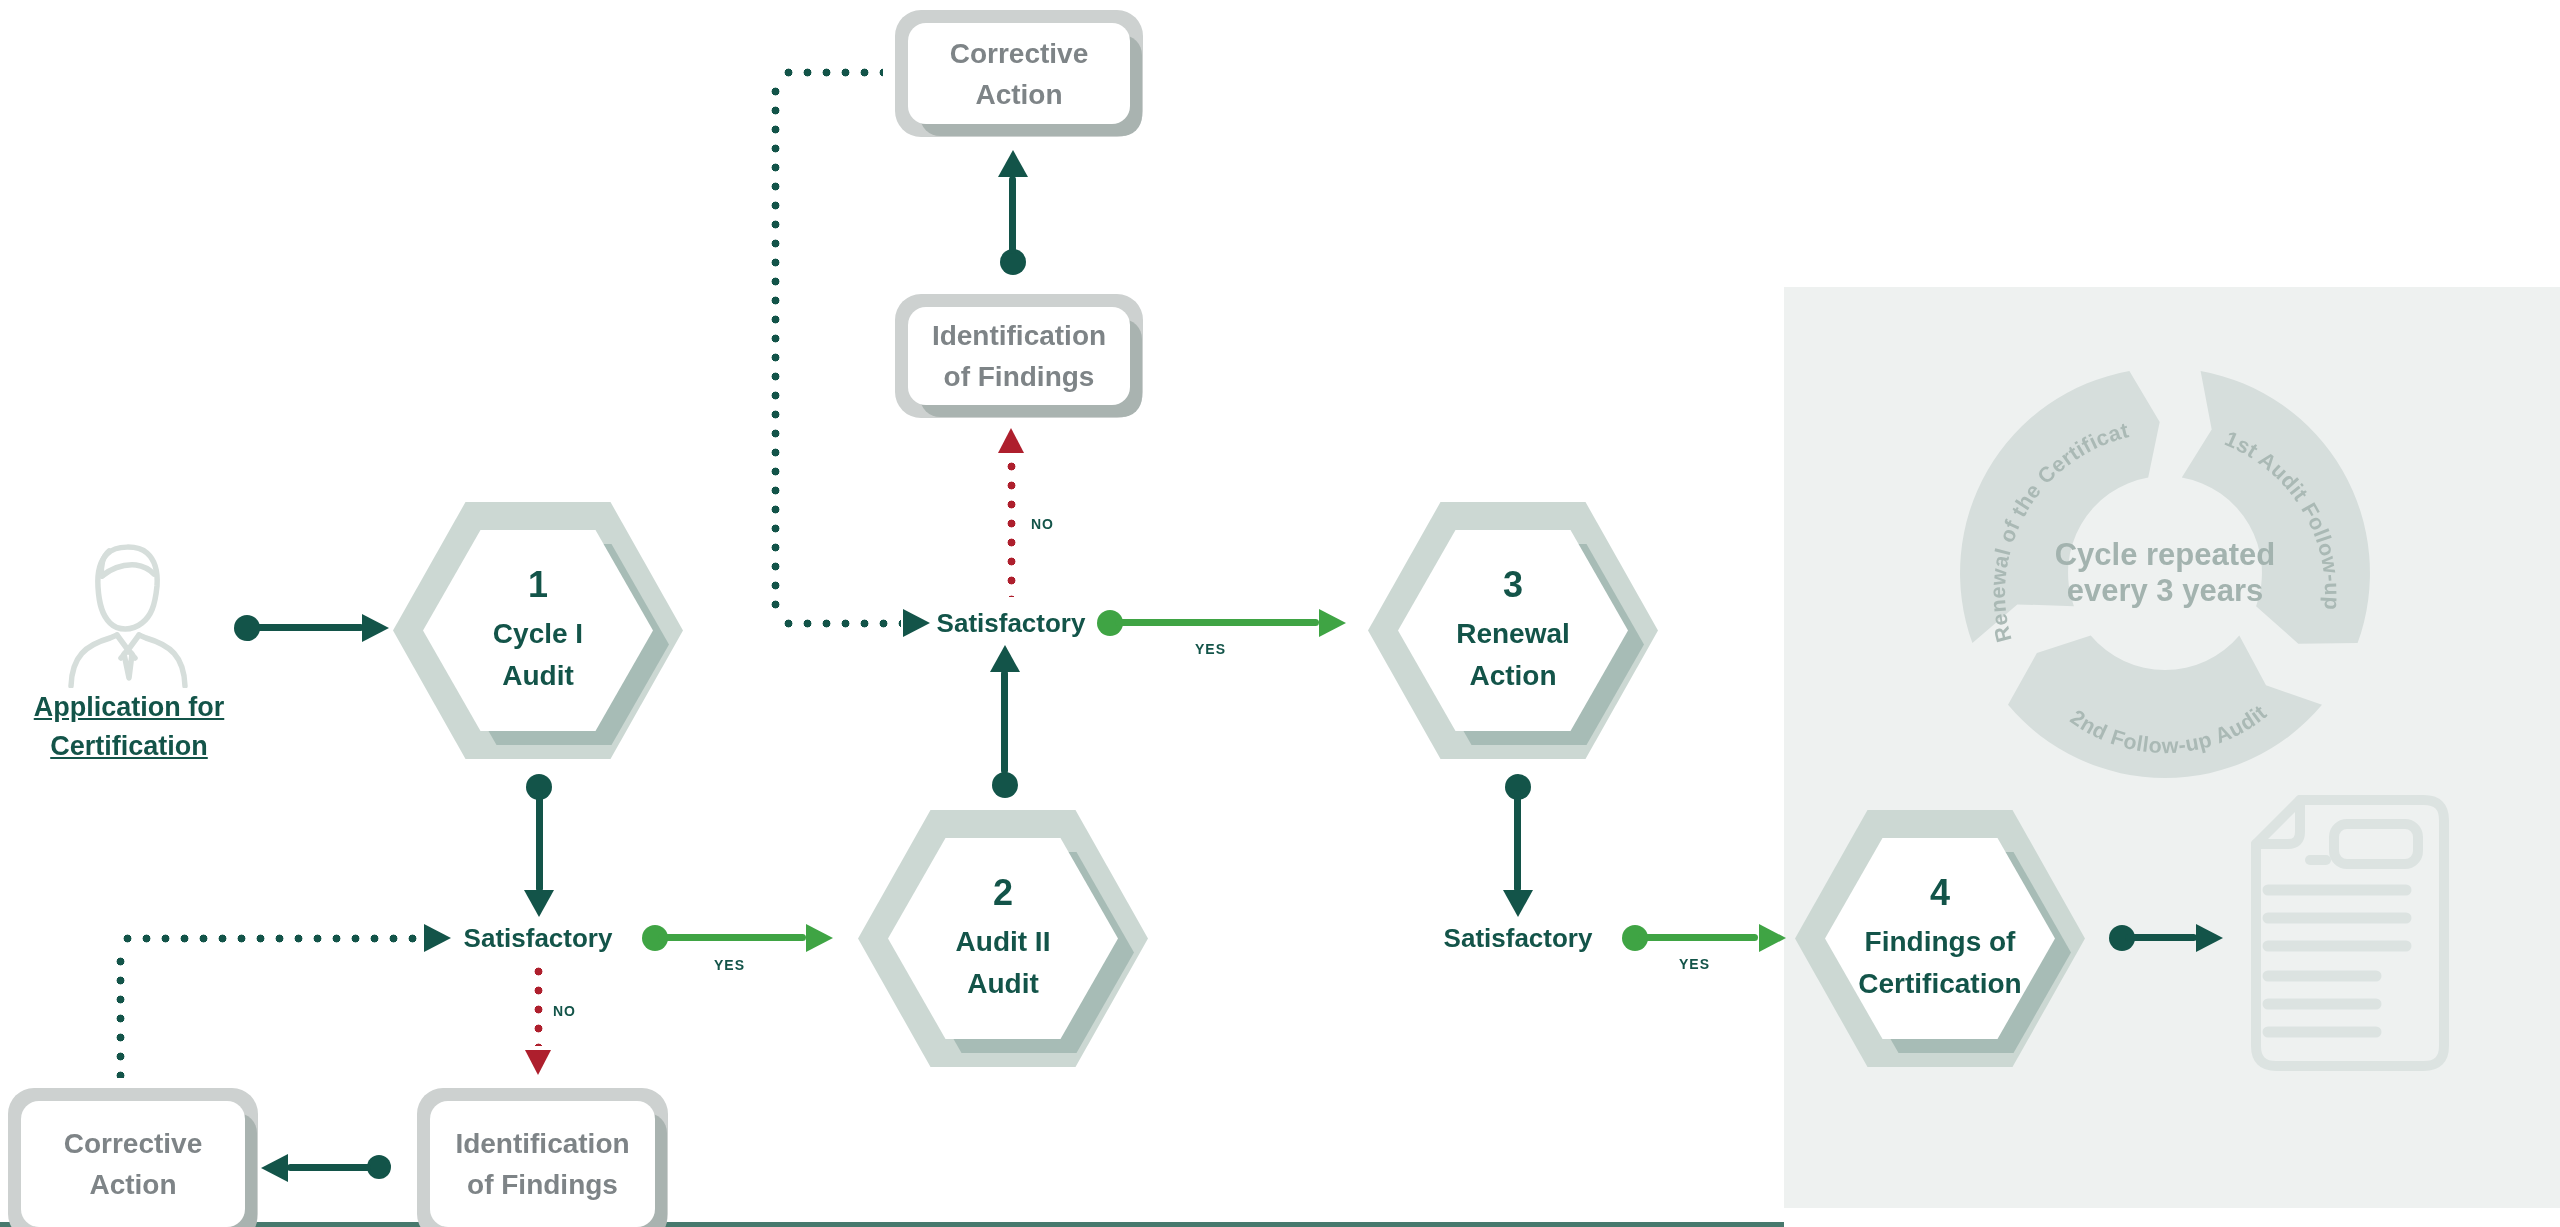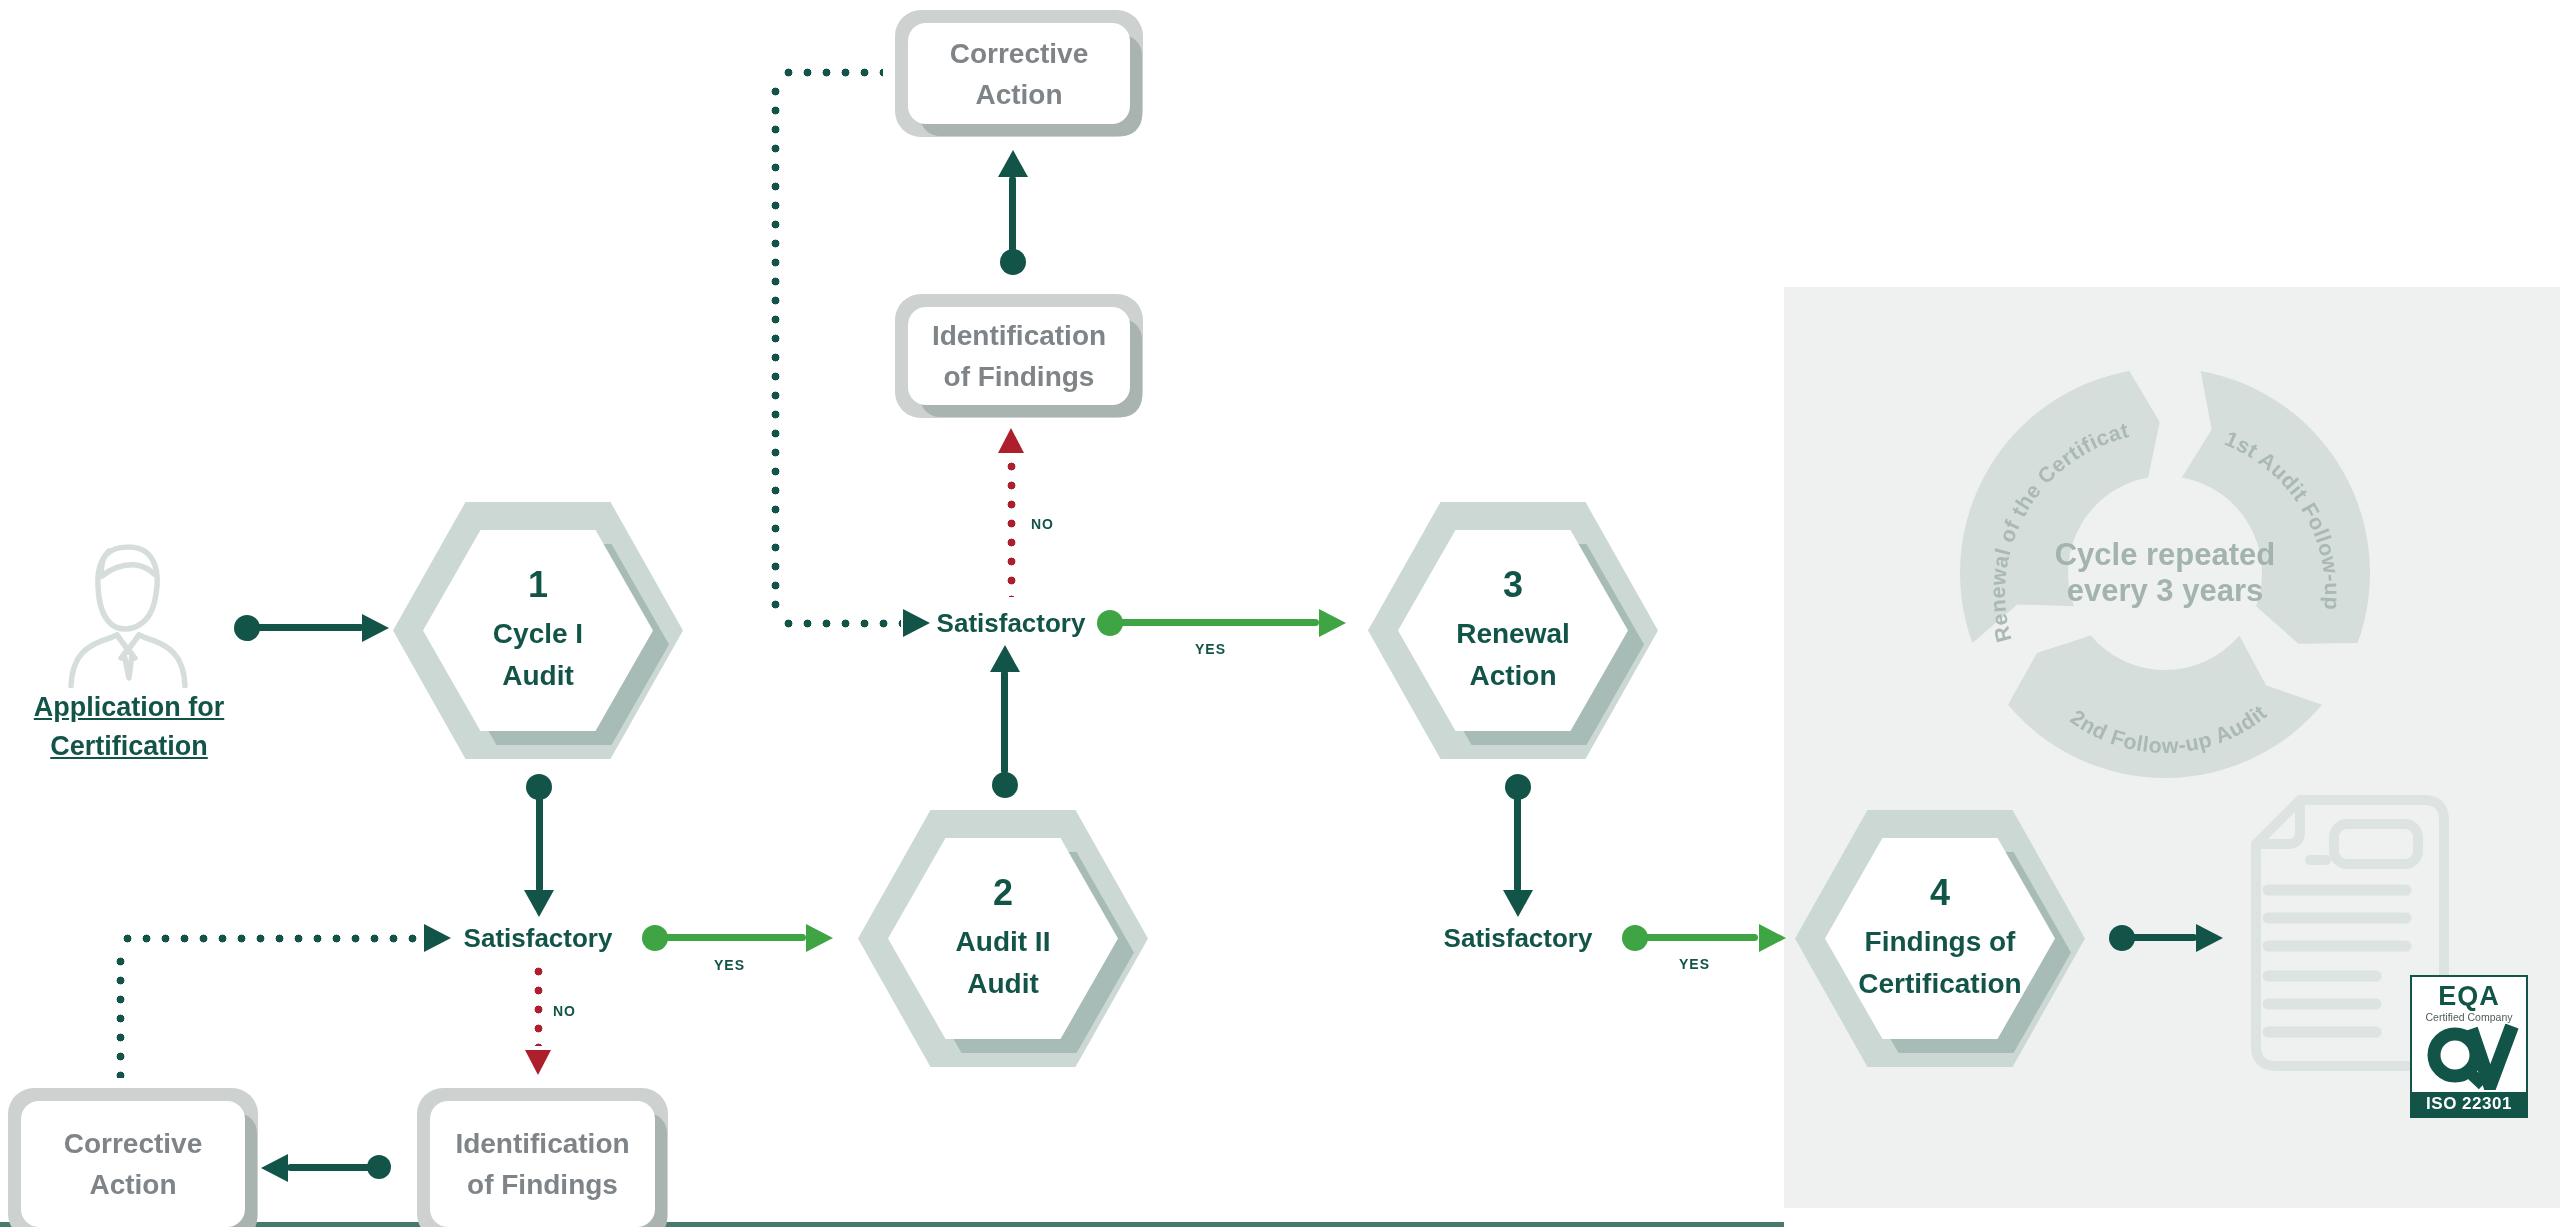--- a/index.html
+++ b/index.html
@@ -258,26 +258,14 @@
     <g stroke="#dce3e1" stroke-width="11" stroke-linecap="round">
       <line x1="38" y1="100" x2="176" y2="100"></line>
       <line x1="38" y1="128" x2="176" y2="128"></line>
       <line x1="38" y1="156" x2="176" y2="156"></line>
       <line x1="38" y1="186" x2="146" y2="186"></line>
       <line x1="38" y1="214" x2="146" y2="214"></line>
       <line x1="38" y1="242" x2="146" y2="242"></line>
     </g>
   </svg>
 
-  <div class="badge">
-    <div class="badge-brand">EQA</div>
-    <div class="badge-sub">Certified Company</div>
-    <svg class="badge-mark" width="100" height="66" viewBox="0 0 100 66" aria-label="QV">
-      <g stroke="#135449" fill="none">
-        <circle cx="36" cy="31" r="21" stroke-width="13"></circle>
-        <line x1="47" y1="45" x2="64" y2="61" stroke-width="12"></line>
-        <path d="M52 5 L71 61 L93 2" stroke-width="14"></path>
-      </g>
-    </svg>
-    <div class="badge-bar">ISO 22301</div>
-  </div>
 
 </div>
 
 </body></html>

